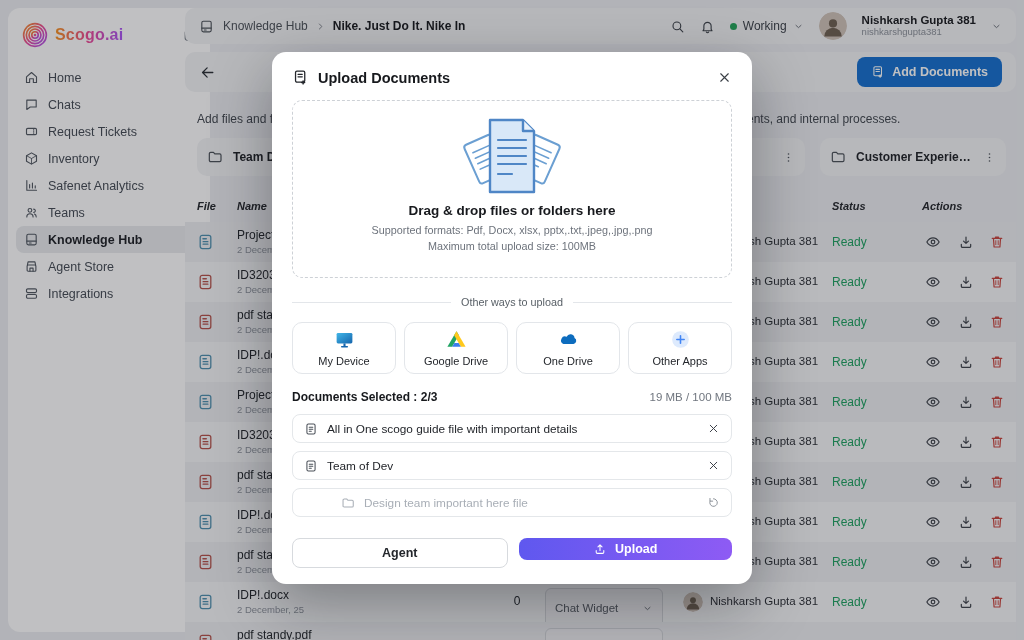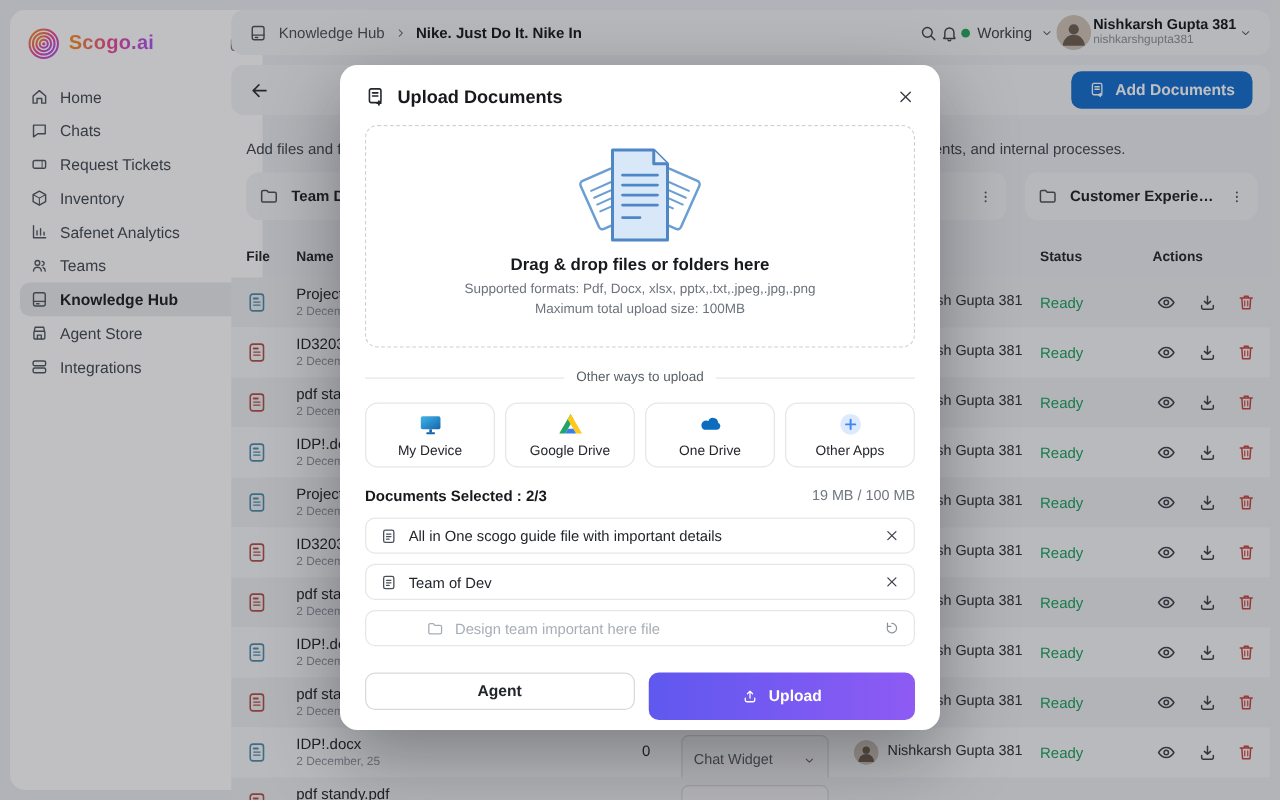--- a/index.html
+++ b/index.html
@@ -18,21 +18,21 @@
   .nav-item{display:flex;align-items:center;gap:9px;height:27px;padding:0 8px;border-radius:8px;font-size:12.5px;color:#444b54;}
   .nav-item .icn{width:15px;height:15px;color:#515861;}
   .nav-item.active{background:#e9ebee;color:#1c1f24;font-weight:700;}
 
   
   .topbar{position:absolute;left:185px;top:8px;width:831px;height:36px;background:#f3f4f6;border-radius:10px;display:flex;align-items:center;padding:0 14px;z-index:1;}
   .bc-icn{width:15px;height:15px;color:#4b5158;}
   .bc-root{margin-left:9px;font-size:12px;color:#4b5158;}
   .bc-sep{width:11px;height:11px;color:#6a7078;margin:0 7px;}
   .bc-cur{font-size:12px;font-weight:700;color:#17191d;}
-  .tb-right{margin-left:auto;display:flex;align-items:center;gap:2px;}
+  .tb-right{margin-left:auto;display:flex;align-items:center;gap:15px;}
   .tb-ic{width:15px;height:15px;color:#3c4249;}
   .status{display:flex;align-items:center;gap:6px;}
   .status-dot{width:7px;height:7px;border-radius:50%;background:#23a55a;}
   .status-label{font-size:12px;color:#3c4249;}
   .chev-s{width:11px;height:11px;color:#555b63;}
   .avatar{width:28px;height:28px;border-radius:50%;overflow:hidden;}
   .user-block{line-height:1.15;}
   .user-name{font-size:11.5px;font-weight:700;color:#17191d;}
   .user-handle{font-size:9.5px;color:#8b9199;}
 
@@ -46,21 +46,21 @@
   .btn-primary{background:#1570cf;color:#fff;border:none;}
 
   
   .desc{position:absolute;top:112px;font-size:12px;color:#41474f;z-index:1;}
   .chip{position:absolute;top:138px;height:38px;background:#f3f4f6;border-radius:10px;display:flex;align-items:center;padding:0 10px;z-index:1;}
   .chip .f-ic{width:16px;height:16px;color:#4b5158;}
   .chip-label{margin-left:10px;font-size:12px;font-weight:700;color:#1e2126;white-space:nowrap;overflow:hidden;text-overflow:ellipsis;}
   .chip .kebab{margin-left:auto;width:13px;height:13px;color:#4b5158;}
 
   
-  .thead{position:absolute;top:200px;font-size:11px;font-weight:700;color:#24272c;z-index:1;}
+  .thead{position:absolute;top:200px;font-size:11px;font-weight:700;color:#24272c;z-index:1;font-style:italic;}
   .rows{position:absolute;left:185px;top:222px;width:831px;z-index:1;}
   .trow{height:40px;position:relative;}
   .trow:nth-child(odd){background:#edeff2;}
   .trow:nth-child(even){background:#f6f7f9;}
   .c-ic{position:absolute;left:12px;top:9px;width:17px;height:22px;}
   .c-ic.blue{color:#4d8fae;}
   .c-ic.red{color:#b5524a;}
   .c-name{position:absolute;left:52px;top:6px;font-size:12px;color:#22262b;white-space:nowrap;}
   .c-date{position:absolute;left:52px;top:22px;font-size:9.5px;color:#8d939c;white-space:nowrap;}
   .c-linked{position:absolute;left:322px;top:12px;width:20px;text-align:center;font-size:12px;color:#22262b;}
@@ -96,21 +96,21 @@
   .sel-right{font-size:11.5px;color:#70767f;}
   .filelist{display:flex;flex-direction:column;gap:8px;margin:10px 20px 0 20px;}
   .f-row{height:29px;border:1px solid #e4e7ea;border-radius:8px;display:flex;align-items:center;padding:0 11px;font-size:11.8px;color:#23262b;background:#fff;}
   .f-row .f-type{width:14px;height:14px;color:#4a5058;margin-right:9px;}
   .f-row .f-action{margin-left:auto;width:13px;height:13px;color:#3a3f46;}
   .f-row.pending{color:#a8aeb6;padding-left:48px;}
   .f-row.pending .f-type{color:#a8aeb6;}
   .f-row.pending .f-action{color:#8b9198;}
   .m-btns{display:flex;gap:11px;margin:21px 20px 0 20px;}
   .btn-cancel{flex:1;height:30px;border:1px solid #d7dade;border-radius:8px;background:#fff;font-size:12.5px;font-weight:700;color:#23262b;display:flex;align-items:center;justify-content:center;}
-  .btn-upload{flex:1;height:38px;border:none;border-radius:8px;background:linear-gradient(90deg,#5f58ef,#8e5bf4);color:#fff;font-size:12.5px;font-weight:700;display:flex;align-items:center;justify-content:center;gap:8px;}
+  .btn-upload{flex:1;height:22px;border:none;border-radius:8px;background:linear-gradient(90deg,#5f58ef,#8e5bf4);color:#fff;font-size:12.5px;font-weight:700;display:flex;align-items:center;justify-content:center;gap:8px;}
   .btn-upload .icn{width:14px;height:14px;}
 </style>
 </head>
 <body>
 
 <div id="stage">
 
   <div class="sidebar">
     <div class="logo-row">
       <span class="icn logo-spiral">

